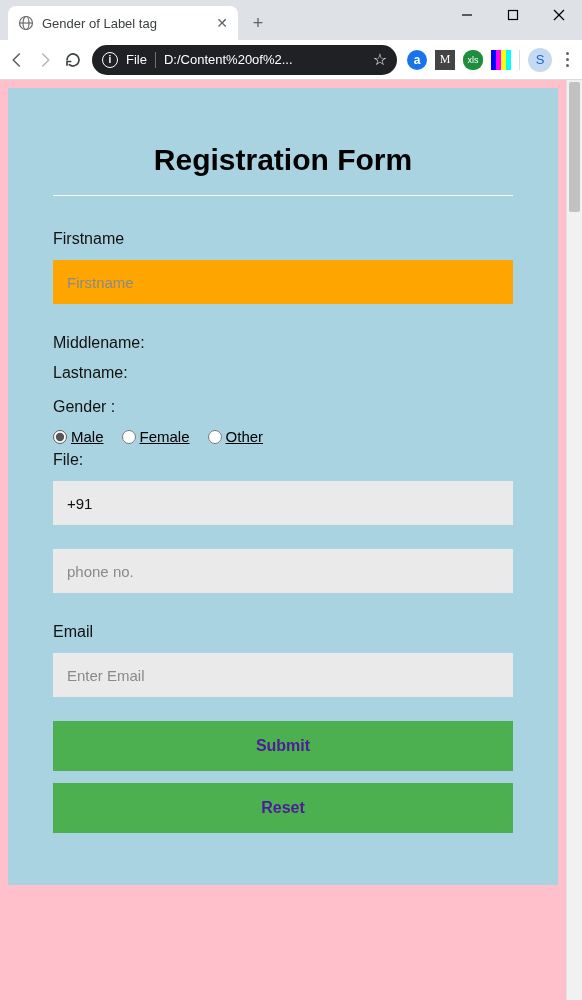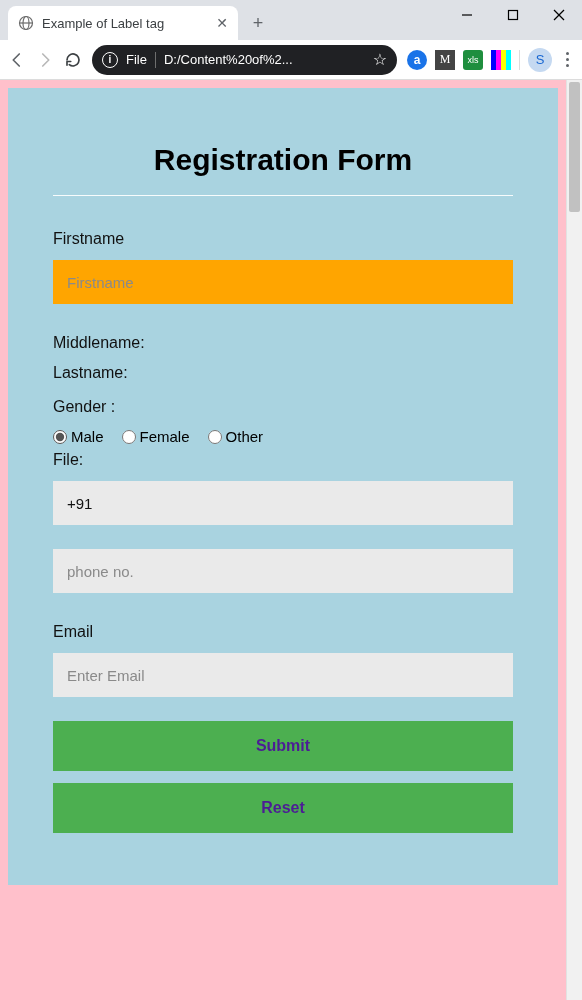--- a/index.html
+++ b/index.html
@@ -93,21 +93,21 @@
   }
   .omnibox .file-label { color: #fff; flex-shrink: 0;}
   .omnibox .sep { width:1px; height:16px; background: #6e6e6e; flex-shrink: 0;}
   .omnibox .url { flex:1; white-space:nowrap; overflow:hidden; text-overflow: ellipsis; color:#ffffff; min-width:0;}
   .omnibox .star { color:#fff; font-size:16px; flex-shrink: 0;}
 
   .ext-icons { display:flex; align-items:center; gap:8px; }
   .ext-ic { width:20px; height:20px; display:flex;align-items:center;justify-content:center; font-size:12px;}
   .ext-a { background:#1a73e8; color:#fff; border-radius:50%; font-weight:bold;}
   .ext-m { background:#444; color:#fff; font-family: Georgia, serif;}
-  .ext-x { background:#1e8e3e; color:#fff; border-radius:3px; font-size:9px;}
+  .ext-x { background:#1e8e3e; color:#fff; border-radius:9px; font-size:9px;}
   .ext-c { background: linear-gradient(90deg,#00f 0 25%, #f0f 25% 50%, #ff0 50% 75%, #0ff 75% 100%);}
   .ext-sep { width:1px; height:20px; background:#dcdcdc;}
   .avatar { width:24px;height:24px;border-radius:50%;background:#c5d9f1;color:#1967d2;display:flex;align-items:center;justify-content:center;font-size:13px;font-weight:500;}
   .kebab { width:14px; display:flex;flex-direction:column;align-items:center;gap:3px;}
   .kebab span{width:3px;height:3px;background:#5f6368;border-radius:50%;}
 
   
   .viewport {
     position: absolute;
     top: 80px; left: 0; right: 0; bottom: 0;
@@ -165,21 +165,21 @@
     margin-bottom: 24px;
   }
   .input::placeholder { color: #8a8a8a; }
   .input.focused {
     background: #ffa500;
     outline: none;
   }
   .radio-row {
     display:flex; align-items:center; gap:8px;
     font-size: 15px; color:#000;
-    margin-bottom: 2px; margin-top: 4px;
+    margin-bottom: 2px; margin-top: 4px; text-decoration: underline;
   }
   .radio-row label { display:flex; align-items:center; gap:4px; margin-right: 10px;}
   .radio-row input[type=radio]{ width:14px;height:14px; accent-color: #555;}
 
   .btn {
     width: 100%;
     height: 50px;
     border: none;
     background: #4caf50;
     color: #4c1d95;
@@ -195,21 +195,21 @@
 <div class="chrome">
   <div class="titlebar">
     <div class="tab">
       <span class="globe">
         <svg viewBox="0 0 16 16" width="16" height="16">
             <circle cx="8" cy="8" r="6.5" fill="none" stroke="#6b6b6b" stroke-width="1.2"></circle>
             <ellipse cx="8" cy="8" rx="3" ry="6.5" fill="none" stroke="#6b6b6b" stroke-width="1.2"></ellipse>
             <line x1="1.5" y1="8" x2="14.5" y2="8" stroke="#6b6b6b" stroke-width="1.2"></line>
           </svg>
       </span>
-      <span class="title">Example of Label tag</span>
+      <span class="title">Gender of Label tag</span>
       <span class="tab-x">✕</span>
     </div>
     <div class="newtab">+</div>
 
     <div class="win-controls">
       <div class="win-btn">
         <svg width="12" height="12">
             <line x1="1" y1="6" x2="11" y2="6" stroke="#000" stroke-width="1.2"></line>
           </svg>
       </div>

